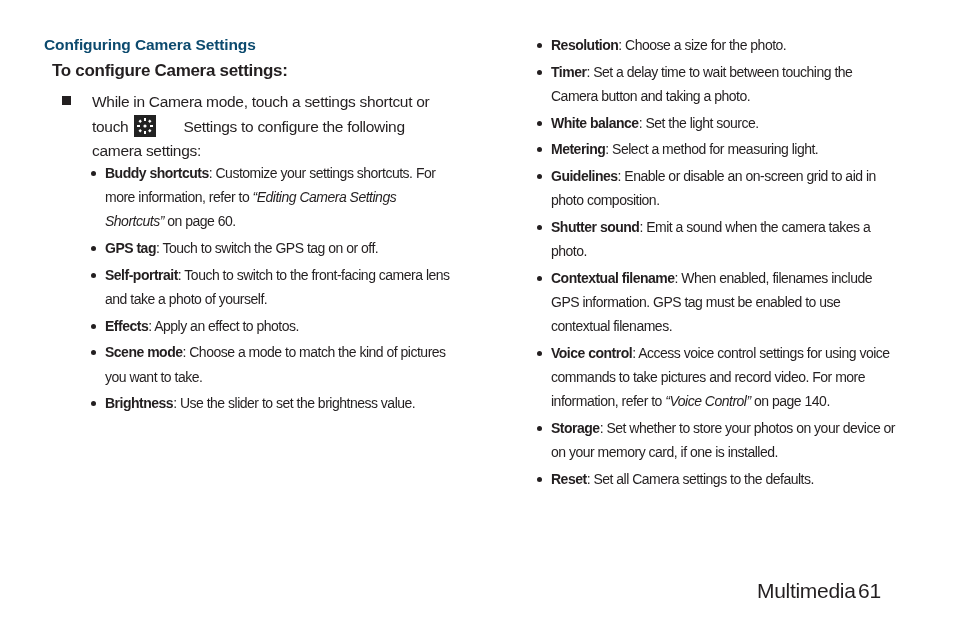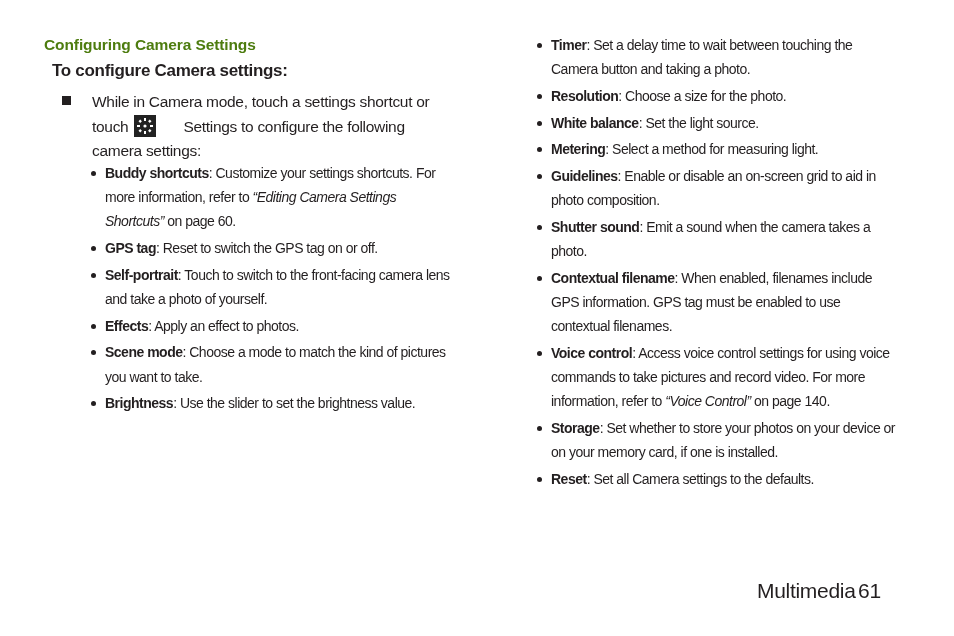--- a/index.html
+++ b/index.html
@@ -3,21 +3,21 @@
 <meta charset="utf-8">
 <style>
   html, body { margin: 0; padding: 0; }
   body {
     width: 954px; height: 636px; background: #ffffff; position: relative; overflow: hidden;
     font-family: "Liberation Sans", sans-serif; color: #231f20;
   }
   .heading {
     position: absolute; left: 44px; top: 36px;
     font-family: "Liberation Sans", sans-serif; font-weight: bold;
-    font-size: 15.5px; color: #4d7c0f; letter-spacing: -0.1px;
+    font-size: 15.5px; color: #0c4a6e; letter-spacing: -0.1px;
   }
   .intro {
     position: absolute; left: 52px; top: 61px; font-size: 17px; letter-spacing: -0.3px; font-weight: bold;
   }
   .step {
     position: absolute; left: 62px; top: 90px; width: 390px;
     font-size: 15.5px; line-height: 24.5px; letter-spacing: -0.3px;
   }
   .step .sq {
     position: absolute; left: 0; top: 6px; width: 9px; height: 9px; background: #231f20;
@@ -72,30 +72,30 @@
         </g>
       </svg>
     </span>
     <span class="b">Settings</span>
     <span>to configure the following camera settings:</span>
   </div>
 </div>
 
 <ul class="bullets left-list">
   <li><span class="term">Buddy shortcuts</span><span>: Customize your settings shortcuts. For more information, refer to </span><span class="ref">“Editing Camera Settings Shortcuts”</span><span>  on page 60.</span></li>
-  <li><span class="term">GPS tag</span><span>: Reset to switch the GPS tag on or off.</span></li>
+  <li><span class="term">GPS tag</span><span>: Touch to switch the GPS tag on or off.</span></li>
   <li><span class="term">Self-portrait</span><span>: Touch to switch to the front-facing camera lens and take a photo of yourself.</span></li>
   <li><span class="term">Effects</span><span>: Apply an effect to photos.</span></li>
   <li><span class="term">Scene mode</span><span>: Choose a mode to match the kind of pictures you want to take.</span></li>
   <li><span class="term">Brightness</span><span>: Use the slider to set the brightness value.</span></li>
 </ul>
 
 <ul class="bullets right-list">
+  <li><span class="term">Resolution</span><span>: Choose a size for the photo.</span></li>
   <li><span class="term">Timer</span><span>: Set a delay time to wait between touching the Camera button and taking a photo.</span></li>
-  <li><span class="term">Resolution</span><span>: Choose a size for the photo.</span></li>
   <li><span class="term">White balance</span><span>: Set the light source.</span></li>
   <li><span class="term">Metering</span><span>: Select a method for measuring light.</span></li>
   <li><span class="term">Guidelines</span><span>: Enable or disable an on-screen grid to aid in photo composition.</span></li>
   <li><span class="term">Shutter sound</span><span>: Emit a sound when the camera takes a photo.</span></li>
   <li><span class="term">Contextual filename</span><span>: When enabled, filenames include GPS information. GPS tag must be enabled to use contextual filenames.</span></li>
   <li><span class="term">Voice control</span><span>: Access voice control settings for using voice commands to take pictures and record video. For more information, refer to </span><span class="ref">“Voice Control”</span><span>  on page 140.</span></li>
   <li><span class="term">Storage</span><span>: Set whether to store your photos on your device or on your memory card, if one is installed.</span></li>
   <li><span class="term">Reset</span><span>: Set all Camera settings to the defaults.</span></li>
 </ul>
 

